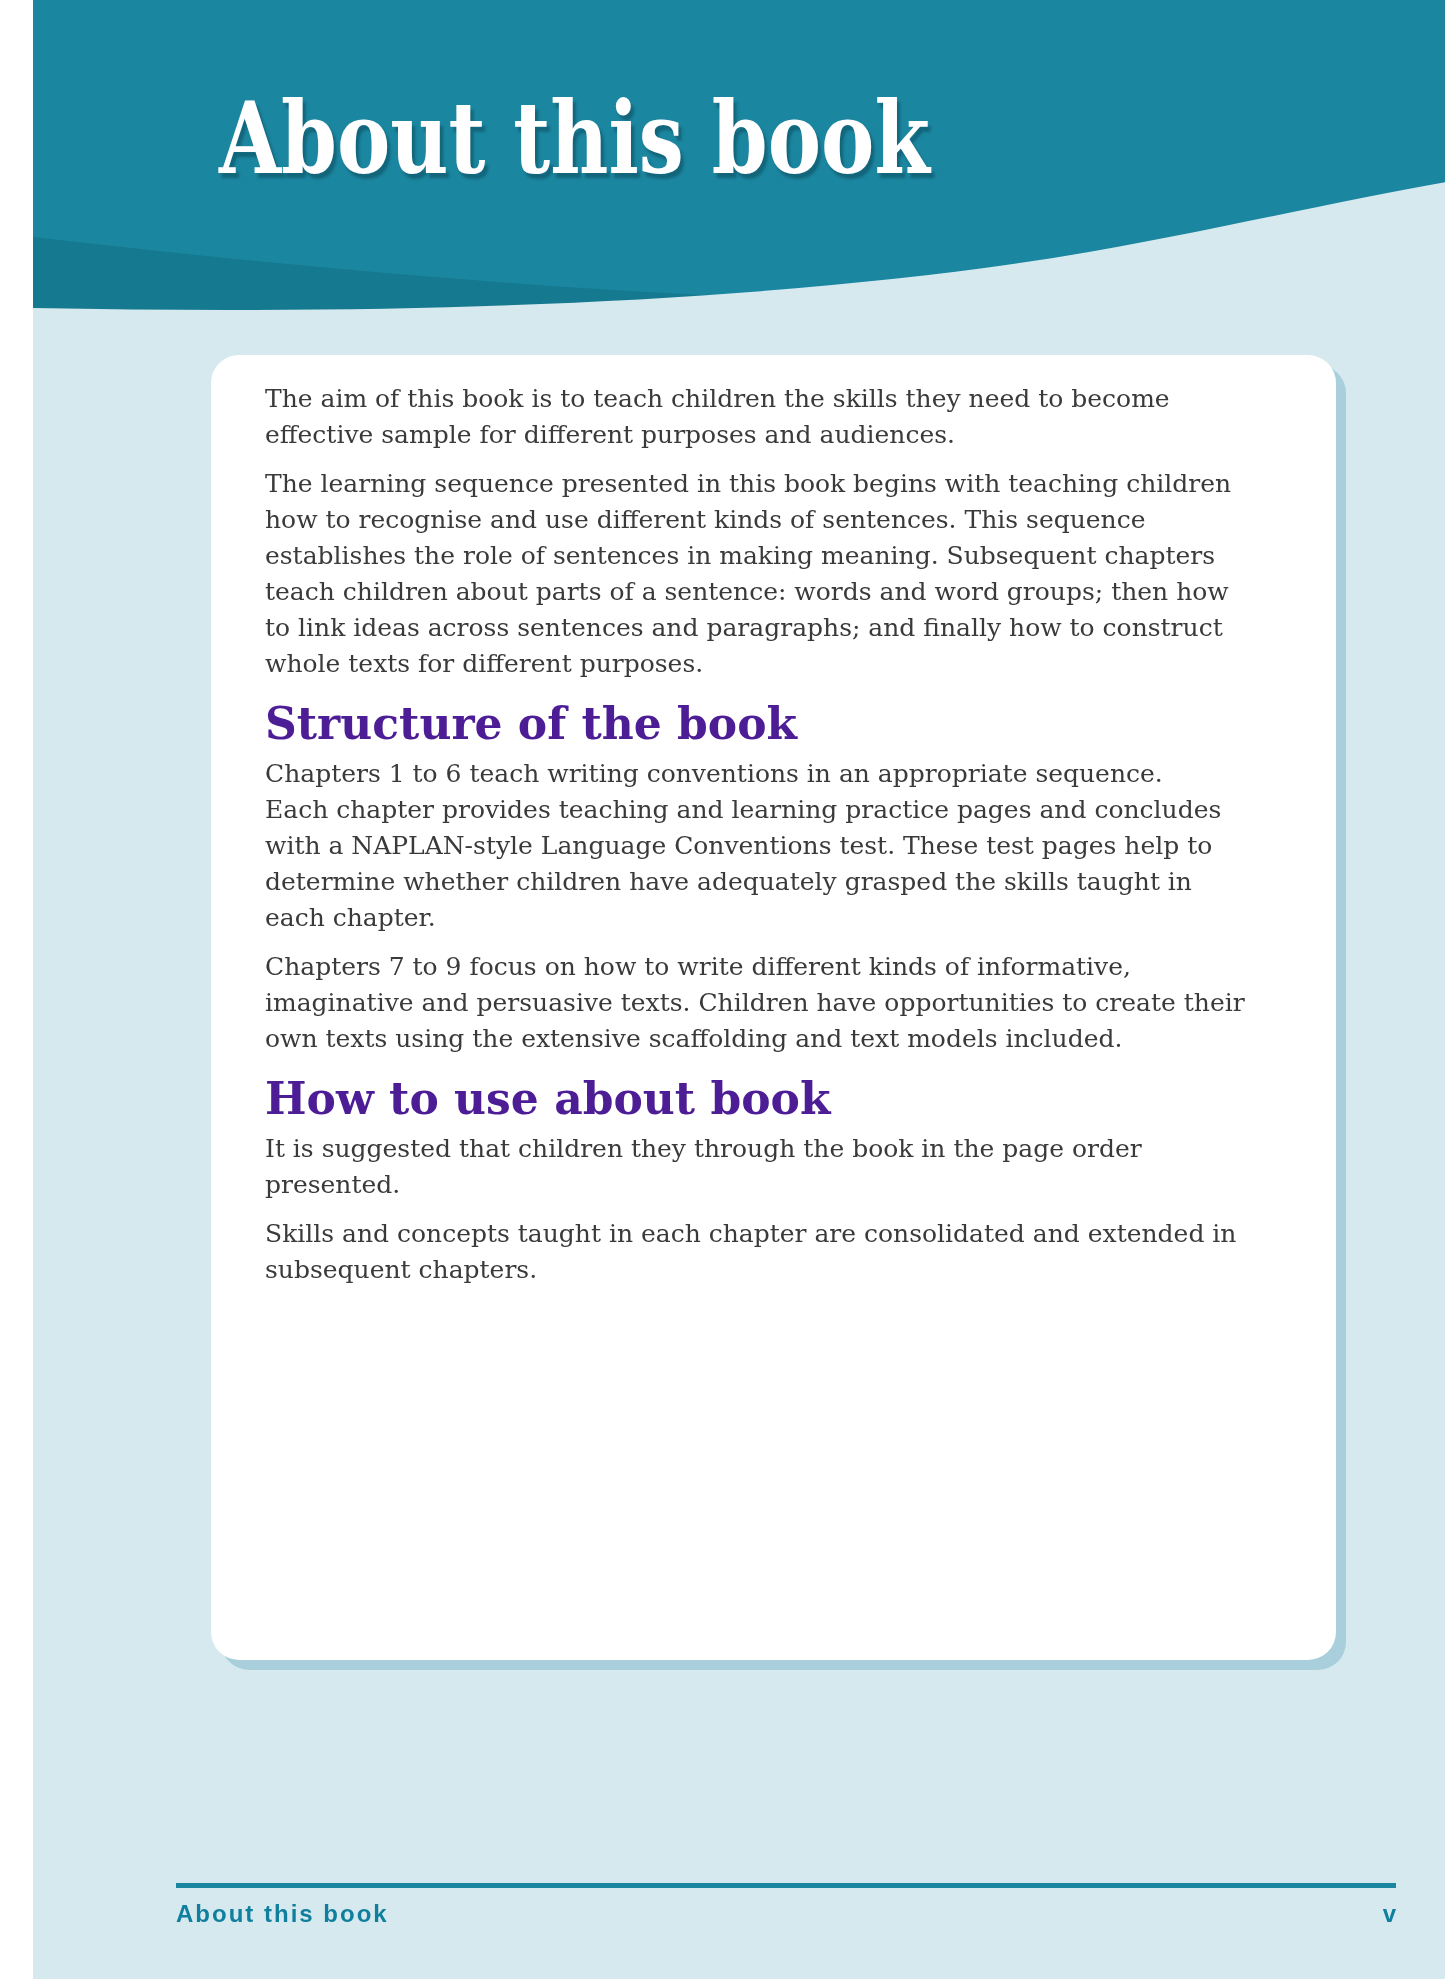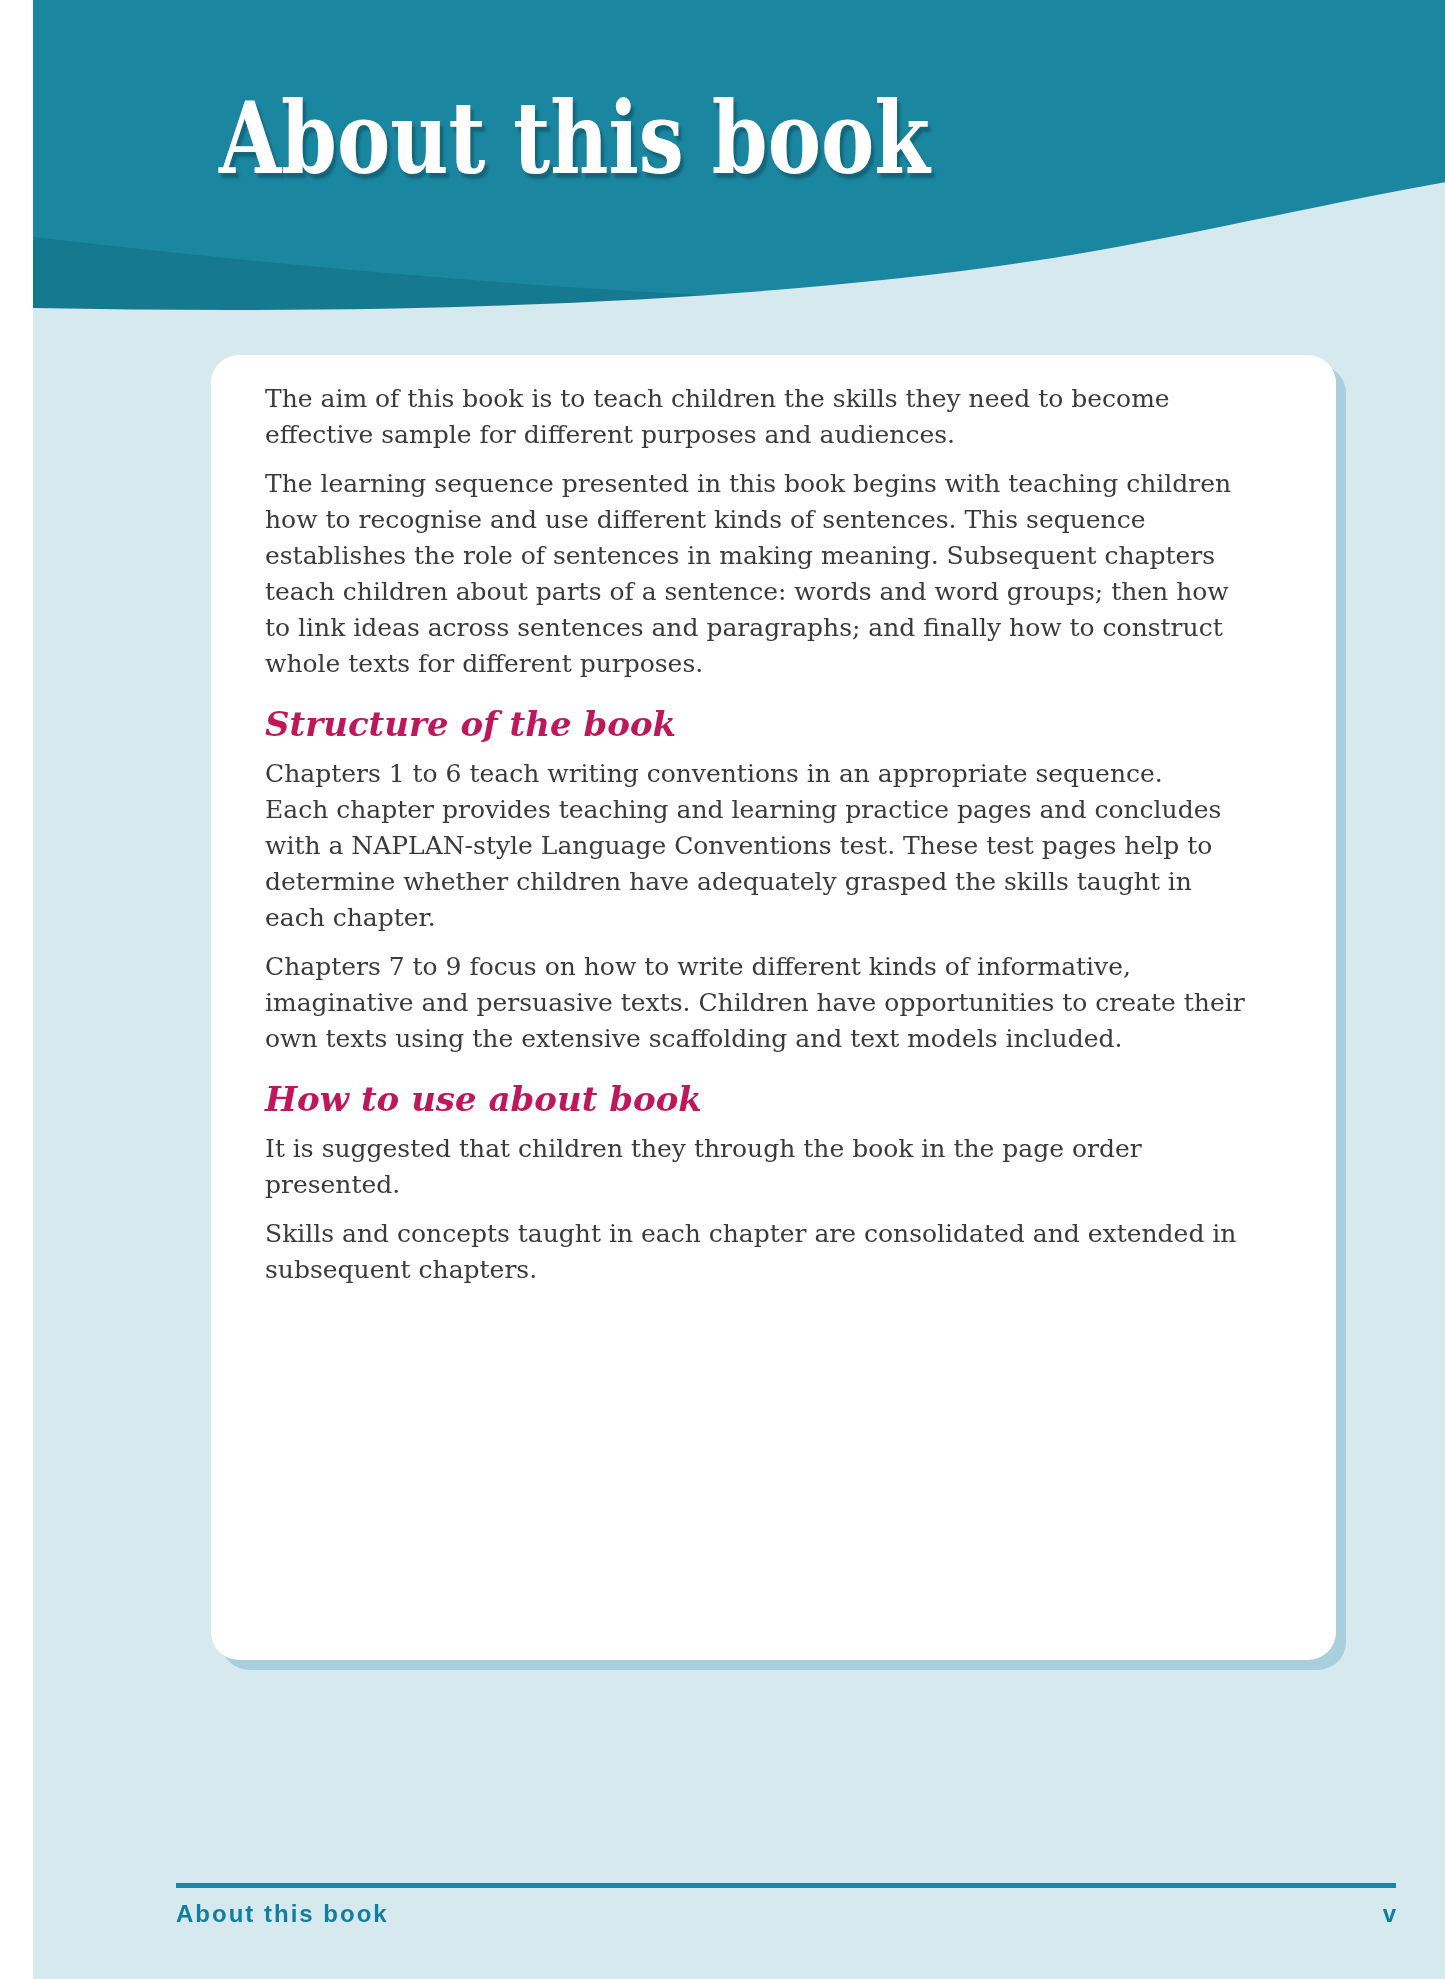--- a/index.html
+++ b/index.html
@@ -52,26 +52,25 @@
   }
   .card p {
     margin: 0 0 13px 0;
     font-size: 25px;
     line-height: 36px;
     color: #3a3a3a;
     white-space: pre-line;
   }
   .card h2 {
     margin: 22px 0 12px 0;
-    font-size: 34px;
+    font-size: 44px;
     line-height: 40px;
     font-weight: bold;
-    color: #be185d;
+    color: #4c1d95;
     letter-spacing: 0px;
-    font-style: italic;
   }
 
   
   .footer {
     position: absolute;
     left: 143px;
     top: 1883px;
     width: 1220px;
   }
   .footer-rule {

